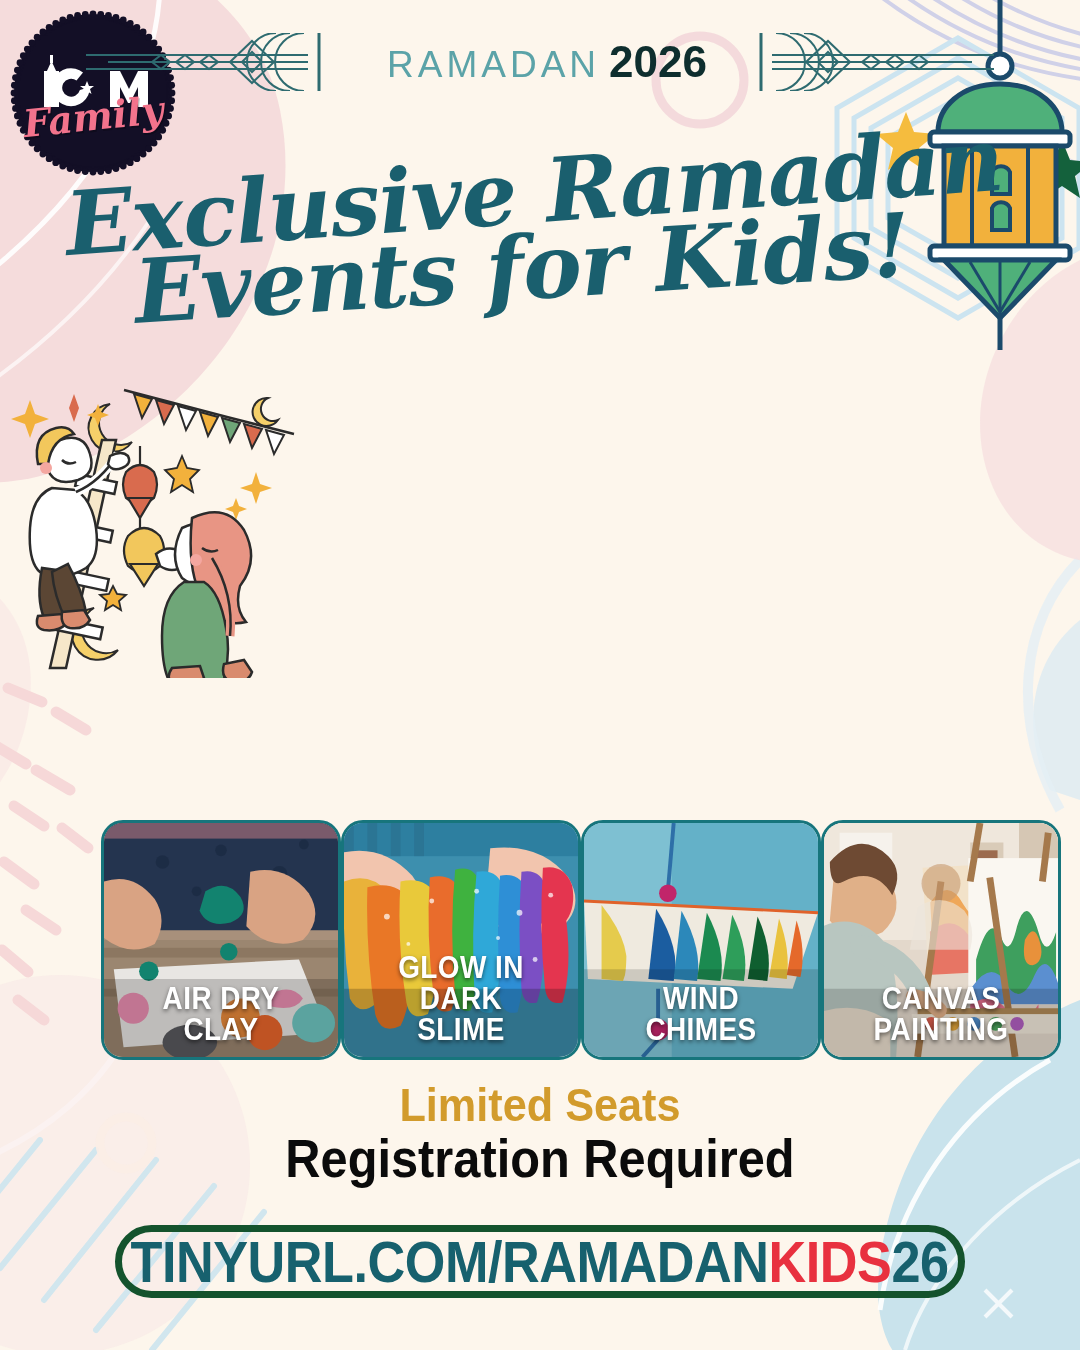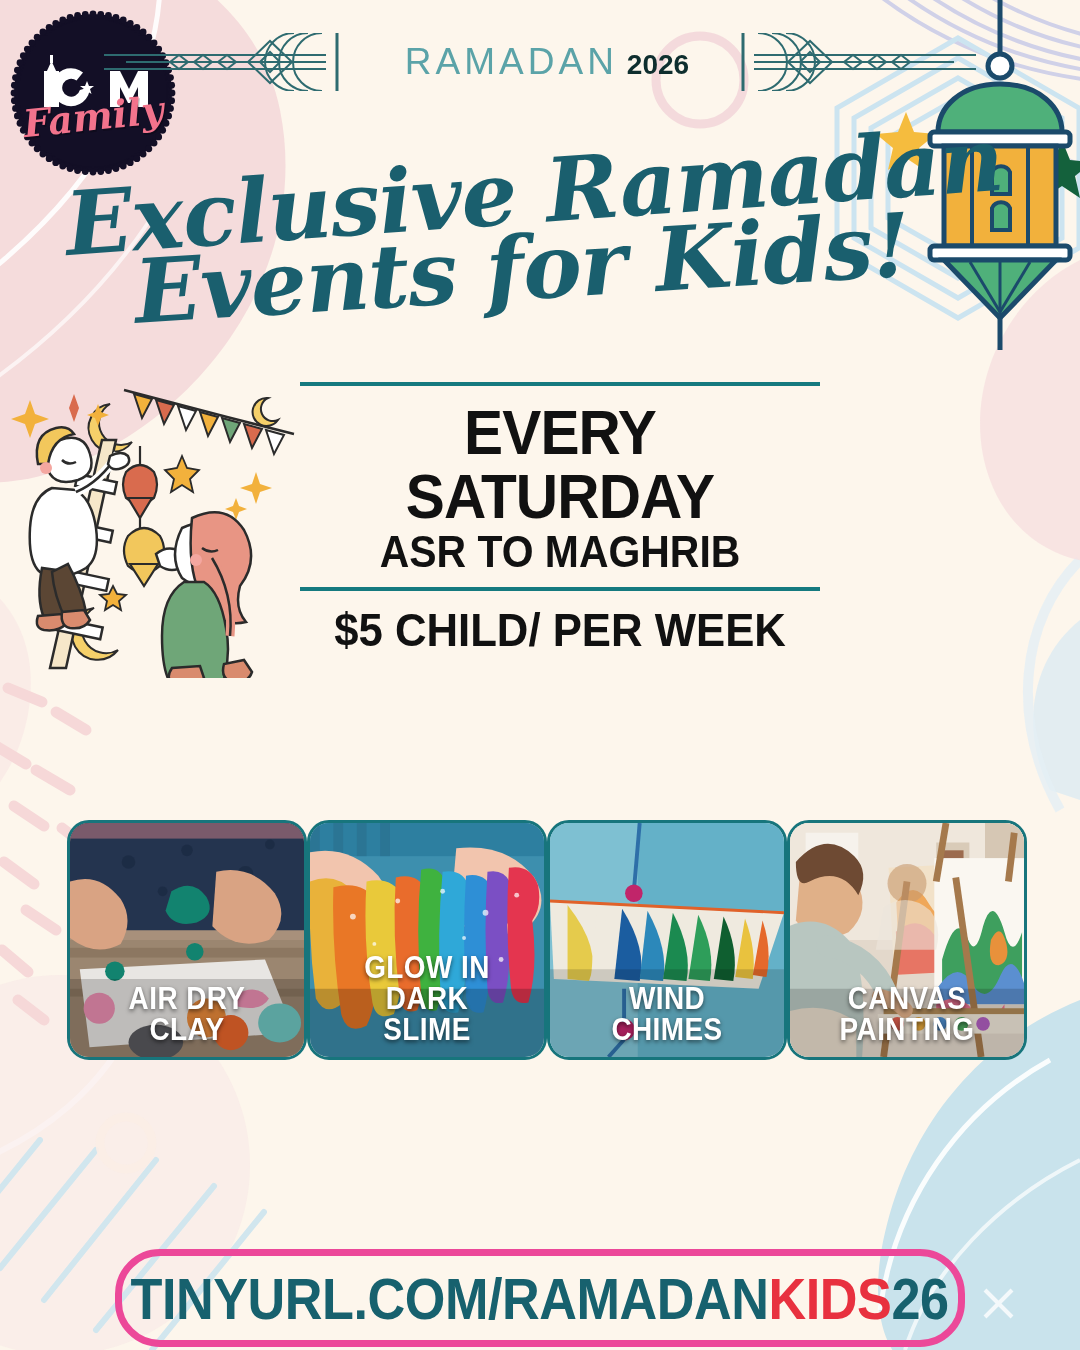--- a/index.html
+++ b/index.html
@@ -33,21 +33,21 @@
   }
 
   
   .ram-header{
     position:absolute;left:0;right:0;top:34px;height:56px;
     display:flex;align-items:center;justify-content:center;gap:8px;
   }
   .ram-text{display:flex;align-items:baseline;gap:9px;white-space:nowrap;}
   .ram-word{font-size:37px;letter-spacing:4px;color:#5BA3A8;font-weight:400;
     font-family:"Liberation Sans",sans-serif;margin-left:14px;}
-  .ram-year{font-size:28px;letter-spacing:0px;color:#0E2E2E;font-weight:700;
+  .ram-year{font-size:44px;letter-spacing:0px;color:#0E2E2E;font-weight:700;
     font-family:"Liberation Sans",sans-serif;}
 
   
   .headline{
     position:absolute;left:0;right:0;top:150px;height:200px;
     text-align:center;color:#1A5F6E;z-index:6;
   }
   .hl-line{
     font-family:"DejaVu Serif",serif;font-style:italic;font-weight:700;
     line-height:0.95;letter-spacing:-1px;
@@ -79,21 +79,21 @@
 
   
   .sub{position:absolute;left:0;right:0;top:693px;text-align:center;z-index:6;}
   .sub-line{
     font-family:"Liberation Sans",sans-serif;font-weight:300;color:#111;
     font-size:40px;line-height:1.22;transform:scaleX(.88);
   }
 
   
   .cards{position:absolute;left:33px;top:820px;width:1028px;height:240px;
-    display:flex;justify-content:center;z-index:6;}
+    display:flex;justify-content:flex-end;z-index:6;}
   .card{
     width:240px;height:240px;border-radius:22px;border:3px solid #17757C;
     overflow:hidden;position:relative;box-sizing:border-box;
   }
   .card .photo{position:absolute;inset:0;}
   .card-label{
     position:absolute;left:0;right:0;bottom:12px;text-align:center;
     font-family:"Liberation Sans",sans-serif;font-weight:700;color:#fff;
     font-size:31px;line-height:1.0;letter-spacing:.5px;
     text-shadow:0 2px 5px rgba(0,0,0,.55);transform:scaleX(.9);
@@ -102,23 +102,23 @@
 
   
   .seats{position:absolute;left:0;right:0;top:1080px;text-align:center;z-index:6;}
   .seats-1{font-family:"Liberation Sans",sans-serif;font-weight:700;color:#D29B2C;
     font-size:47px;line-height:1.05;transform:scaleX(.92);}
   .seats-2{font-family:"Liberation Sans",sans-serif;font-weight:700;color:#0B0B0B;
     font-size:53px;line-height:1.05;margin-top:2px;transform:scaleX(.92);}
 
   
   .pill{
-    position:absolute;left:115px;top:1225px;width:850px;height:98px;
-    border:7px solid #ec4899;border-radius:45px;box-sizing:border-box;
-    display:flex;align-items:center;justify-content:center;z-index:6;margin-top:24px;
+    position:absolute;left:115px;top:1225px;width:850px;height:73px;
+    border:7px solid #14532d;border-radius:45px;box-sizing:border-box;
+    display:flex;align-items:center;justify-content:center;z-index:6;
   }
   .pill-text{
     font-family:"Liberation Sans",sans-serif;font-weight:700;font-size:58px;
     letter-spacing:-.5px;color:#17616E;transform:scaleX(.9);white-space:nowrap;
   }
   .pill-text .kids{color:#E8313F;}
 </style>
 </head>
 <body>
 
@@ -446,27 +446,20 @@
           <path d="M196,180 q8,6 16,2" fill="none"></path>
           <path d="M178,214 q-22,14 -22,54 q0,40 12,52 l46,4 q12,-32 6,-64 q-6,-36 -22,-46 Z" fill="#6FA678"></path>
           <path d="M206,190 q22,36 18,78" fill="none" stroke-width="9" stroke="#E89584"></path>
           <path d="M206,190 q22,36 18,78" fill="none" stroke-width="2.5"></path>
           <path d="M166,300 q-8,12 4,16 q18,4 28,-6 l-4,-12 Z" fill="#D98B6E"></path>
           <path d="M218,296 q-4,14 8,18 q16,2 20,-10 l-8,-12 Z" fill="#D98B6E"></path>
         </g>
       </svg>
     </div>
 
-    <div class="info">
-      <div class="rule"></div>
-      <div class="info-big">EVERY SATURDAY</div>
-      <div class="info-mid">ASR TO MAGHRIB</div>
-      <div class="rule"></div>
-      <div class="info-price">$5 CHILD/ PER WEEK</div>
-    </div>
 
 
     <div class="cards">
 
       <div class="card">
         <svg class="photo" viewBox="0 0 240 240" preserveAspectRatio="xMidYMid slice">
           <rect width="240" height="240" fill="#A8907B"></rect>
           <rect y="0" width="240" height="110" fill="#24344F"></rect>
           <rect y="0" width="240" height="16" fill="#7A5A6B"></rect>
           <g fill="#1B2A42" opacity=".7">
@@ -622,20 +615,24 @@
           </g>
           <rect x="0" y="170" width="240" height="70" fill="#000" opacity=".16"></rect>
         </svg>
         <div class="card-label">
           <div>CANVAS</div>
           <div>PAINTING</div>
         </div>
       </div>
     </div>
 
+    <div class="seats">
+      <div class="seats-1">Limited Seats</div>
+      <div class="seats-2">Registration Required</div>
+    </div>
 
     <div class="pill">
       <div class="pill-text">
         <span>TINYURL.COM/RAMADAN</span><span class="kids">KIDS</span><span>26</span>
       </div>
     </div>
 
   </div>
 </div>
 

